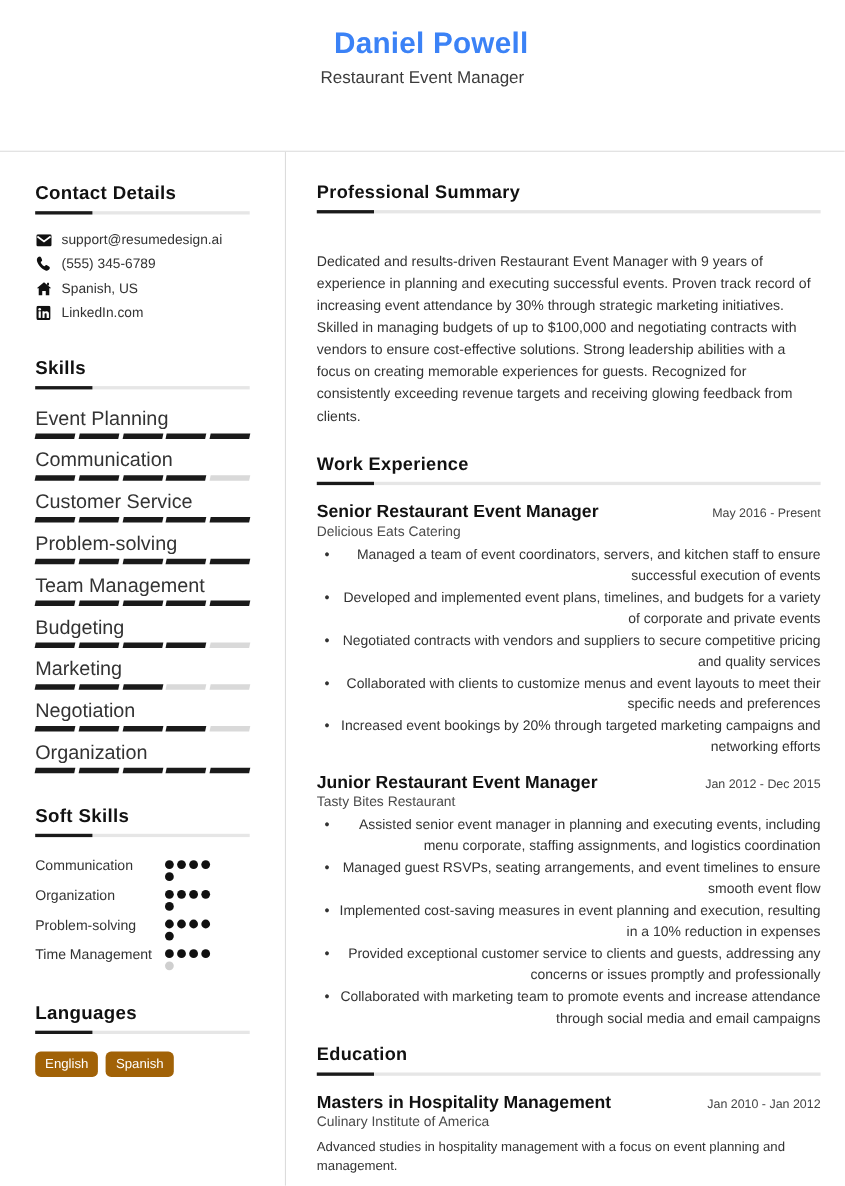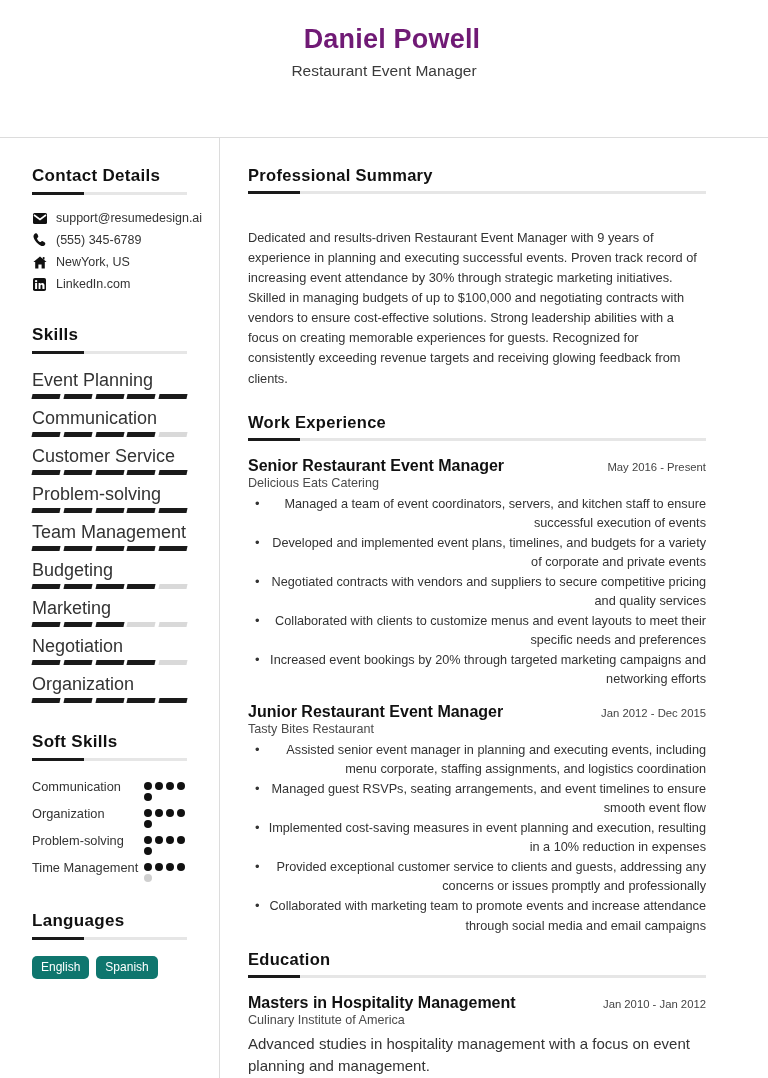--- a/index.html
+++ b/index.html
@@ -20,35 +20,35 @@
     display: flex;
     flex-direction: column;
     align-items: center;
     justify-content: center;
     padding-bottom: 34px;
   }
   .full-name {
     font-size: 27px;
     font-weight: 700;
     letter-spacing: .2px;
-    color: #701a75;
+    color: #3b82f6;
     line-height: 1.2;
     margin-left: 16px;
   }
   .job-title {
     font-size: 15.5px;
     color: #3b3b3b;
     margin-top: 7px;
     font-weight: 400;
   }
 
   
   .body { display: flex; align-items: flex-start; height: 940px; }
   .sidebar {
-    width: 220px;
+    width: 260px;
     padding: 28px 32px 0 32px;
     border-right: 1px solid #dcdcdc;
     height: 940px;
   }
   .main {
     width: 508px;
     padding: 28px 22px 0 28px;
     height: 940px;
     overflow: hidden;
   }
@@ -129,21 +129,21 @@
   .dot {
     width: 8px; height: 8px;
     border-radius: 50%;
     background: #111;
   }
   .dot.off { background: #cfcfcf; }
 
   
   .lang-wrap { display: flex; flex-wrap: wrap; gap: 7px; margin-top: 2px; }
   .lang-pill {
-    background: #0f766e;
+    background: #a16207;
     color: #fff;
     font-size: 12px;
     padding: 4px 9px;
     border-radius: 5px;
     line-height: 1.25;
   }
 
   .gap-lg { height: 26px; }
   .gap-md { height: 20px; }
 
@@ -190,21 +190,21 @@
   }
   .bullets li::before {
     content: "•";
     position: absolute;
     left: 7px;
     top: -1px;
     font-size: 13px;
     color: #333;
   }
   .edu-desc {
-    font-size: 15px;
+    font-size: 12px;
     line-height: 1.5;
     color: #333;
     margin-top: 6px;
   }
 </style>
 </head>
 <body>
 
 <div class="page">
 
@@ -239,21 +239,21 @@
             </span>
             <span>(555) 345-6789</span>
           </div>
           <div class="contact-row">
             <span class="c-icon">
               <svg width="14" height="13" viewBox="0 0 14 13">
                 <path d="M7 0.6 L13.6 6 H11.8 V12.4 H8.6 V8.6 H5.4 V12.4 H2.2 V6 H0.4 Z" fill="#111"></path>
                 <rect x="9.8" y="1.1" width="1.7" height="2.4" fill="#111"></rect>
               </svg>
             </span>
-            <span>NewYork, US</span>
+            <span>Spanish, US</span>
           </div>
           <div class="contact-row">
             <span class="c-icon">
               <svg width="13" height="13" viewBox="0 0 13 13">
                 <rect x="0" y="0" width="13" height="13" rx="1.8" fill="#111"></rect>
                 <rect x="2.1" y="5" width="2" height="6" fill="#fff"></rect>
                 <circle cx="3.1" cy="3.1" r="1.2" fill="#fff"></circle>
                 <path d="M5.6 5h1.9v.9c.4-.7 1.1-1 1.9-1 1.4 0 2.1.9 2.1 2.5V11H9.4V7.9c0-.8-.3-1.2-.9-1.2-.6 0-1 .4-1 1.2V11H5.6z" fill="#fff"></path>
               </svg>
             </span>

